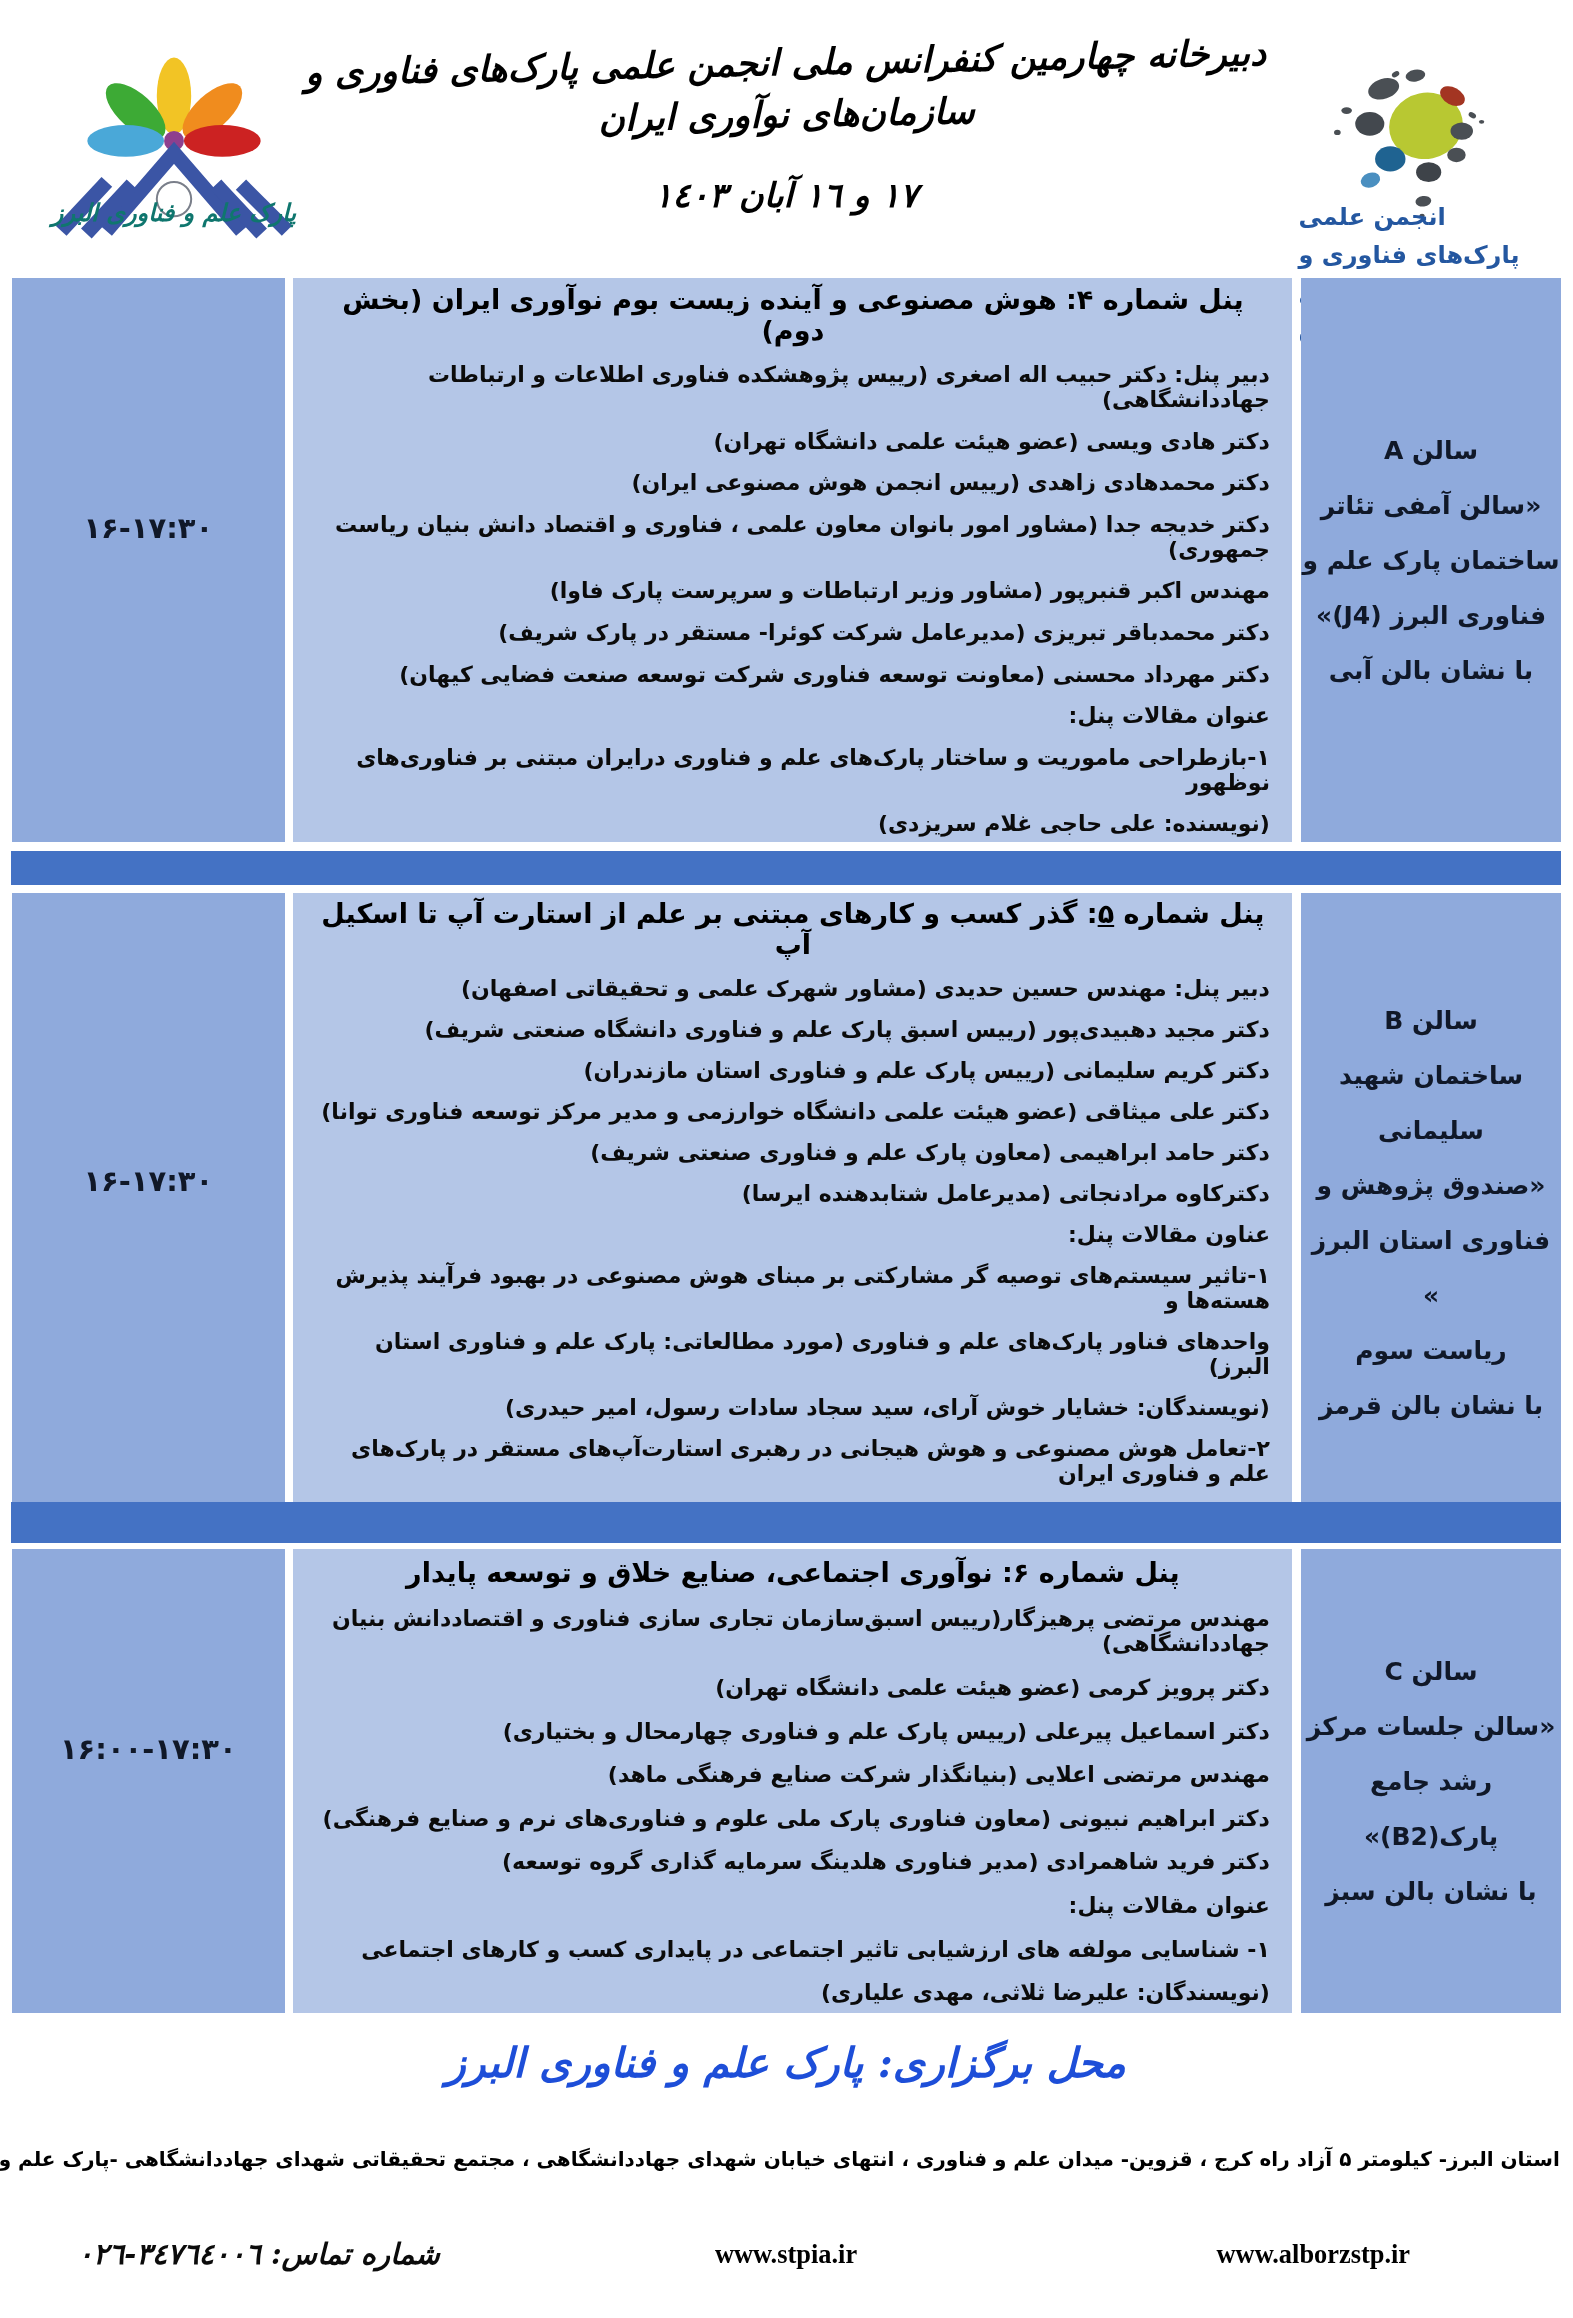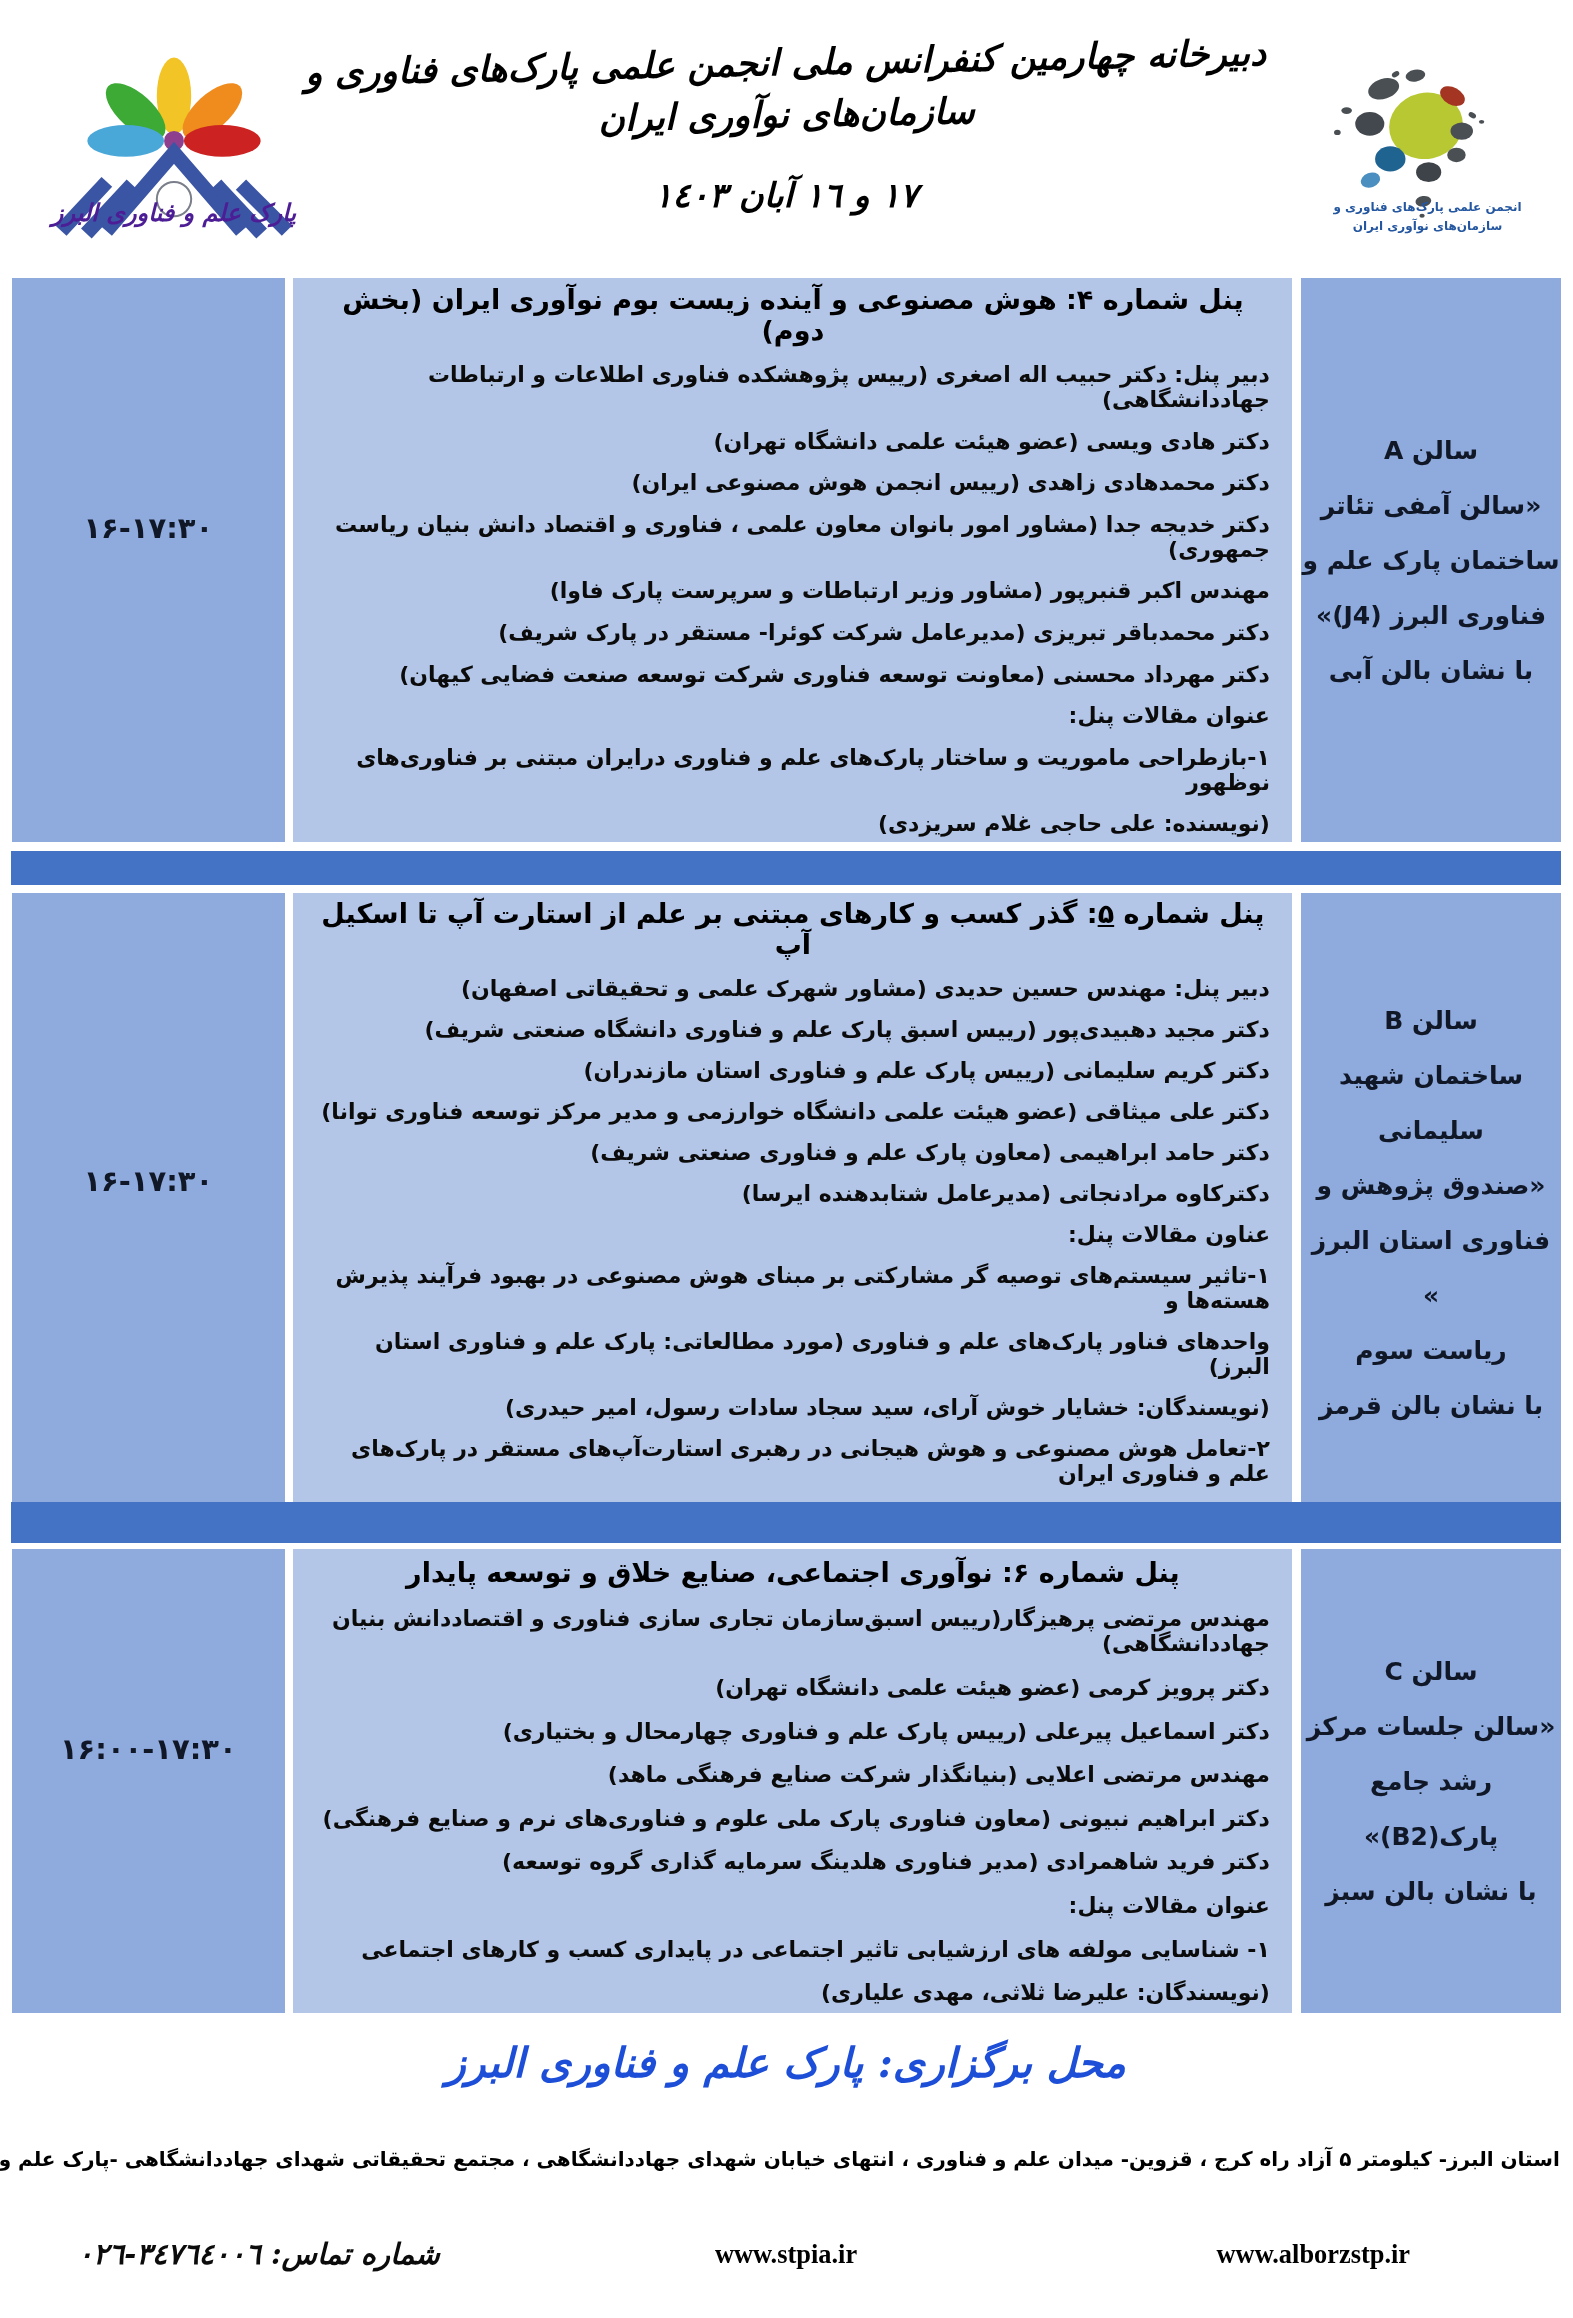--- a/index.html
+++ b/index.html
@@ -16,25 +16,25 @@
   .header-title {
     position:absolute; top:36px; left:304px; right:304px; text-align:center;
     font-size:36px; line-height:1.45; transform:rotate(-1.2deg); color:#000;
   }
   .header-date { position:absolute; top:175px; left:529px; right:529px; text-align:center; font-size:34px; color:#000; }
 
   .logo-left  { position:absolute; top:32px;  left:46px;  width:258px; height:231px; }
   .logo-right { position:absolute; top:23px; right:16.5px; width:258px; height:248px; }
   .logo-caption-left {
     position:absolute; top:198px; left:46px; width:258px; text-align:center;
-    font-size:24px; color:#4c1d95;
+    font-size:24px; color:#0f766e;
   }
   .logo-caption-right {
-    position:absolute; top:198px; right:16.5px; width:258px; text-align:center;
-    font-weight:bold; font-size:12px; line-height:1.6; color:var(--logo-caption-blue,#2457a0);
+    position:absolute; top:198px; right:16.5px; width:258px; text-align:left;
+    font-weight:bold; font-size:24px; line-height:1.6; color:var(--logo-caption-blue,#2457a0);
   }
 
   
   .panel {
     position:absolute; left:12px; width:1550px;
     display:grid; grid-template-columns:260px 999px 273px; column-gap:8.6px;
   }
   .cell { height:100%; }
   .hall, .timecol { background:var(--side-col,#8faadc); }
   .middle { background:var(--middle-col,#b4c6e7); }

